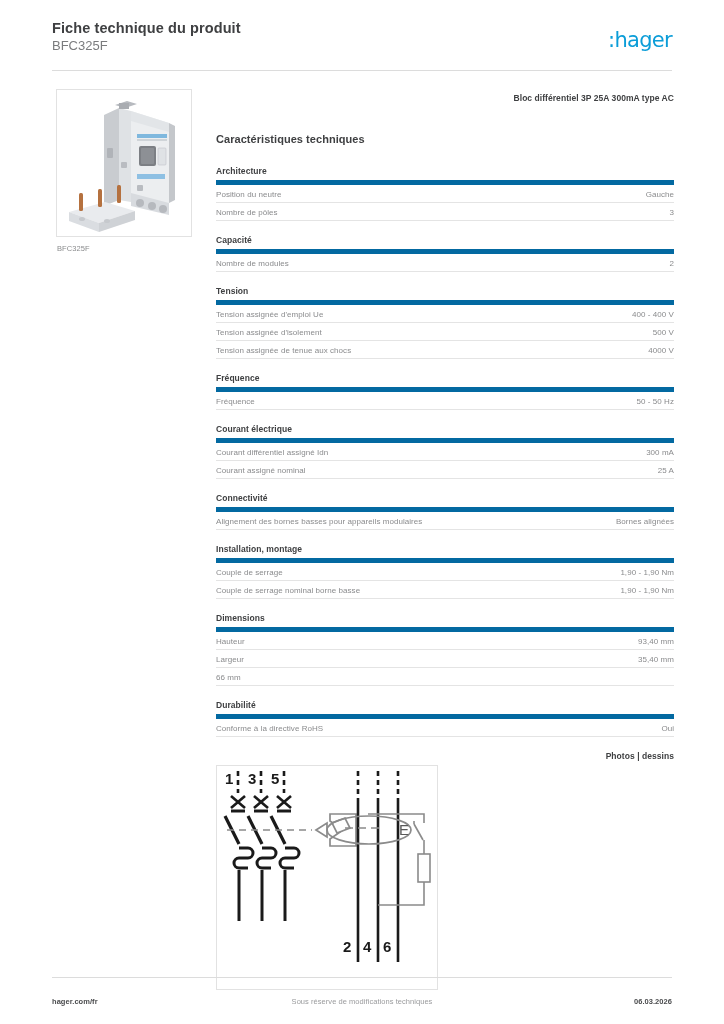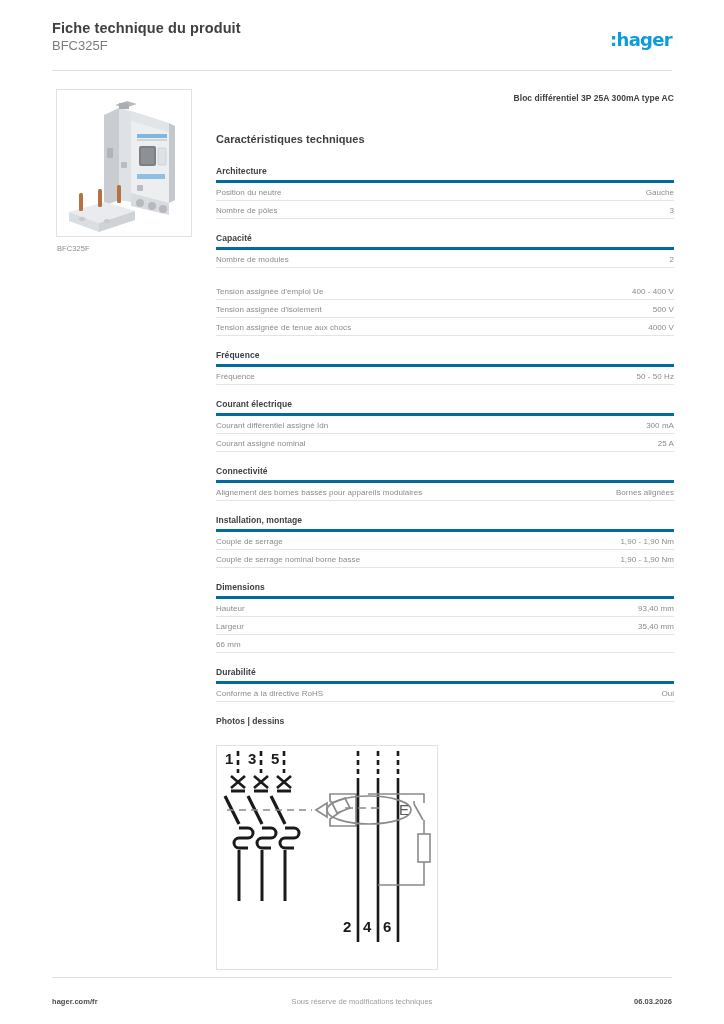--- a/index.html
+++ b/index.html
@@ -42,22 +42,22 @@
     font-size: 13px;
     font-weight: normal;
     color: #7b7c7e;
     line-height: 16px;
     margin-top: 1px;
   }
   .logo {
     position: absolute;
     right: 0;
     top: 7px;
-    font-size: 18px;
-    font-weight: bold;
+    font-size: 21px;
+    font-weight: normal;
     color: #0b9dd8;
     letter-spacing: -0.7px;
     line-height: 26px;
     font-family: "DejaVu Sans", sans-serif;
   }
   .header-rule {
     position: absolute;
     left: 52px;
     top: 70px;
     width: 620px;
@@ -109,21 +109,21 @@
     margin-bottom: 21px;
   }
   .section {
     margin-bottom: 14px;
   }
   .section-head {
     font-size: 8.5px;
     font-weight: bold;
     color: #3f4042;
     padding-bottom: 4px;
-    border-bottom: 3px solid #0369a1;
+    border-bottom: 5px solid #0369a1;
     letter-spacing: 0.05px;
   }
   .row {
     display: flex;
     justify-content: space-between;
     align-items: baseline;
     border-bottom: 1px solid #e4e4e4;
     padding: 4.5px 0 3.5px 0;
     font-size: 8px;
     color: #8a8b8d;
@@ -138,22 +138,23 @@
     text-align: right;
     white-space: nowrap;
   }
 
   
   .drawings-head {
     font-size: 8.5px;
     font-weight: bold;
     color: #3f4042;
     margin-top: 14px;
-    margin-bottom: 19px;
-    letter-spacing: 0.05px;
+    margin-bottom: 4px;
+    letter-spacing: 0.05px;
+    text-align: right;
   }
   .drawing-box {
     width: 222px;
     height: 225px;
     border: 1px solid #e2e2e2;
     background: #ffffff;
     box-sizing: border-box;
     position: relative;
   }
 
@@ -277,20 +278,21 @@
 
     <div class="section">
       <div class="section-head">Capacité</div>
       <div class="row">
         <span class="label">Nombre de modules</span>
         <span class="value">2</span>
       </div>
     </div>
 
     <div class="section">
+      <div class="section-head">Tension</div>
       <div class="row">
         <span class="label">Tension assignée d'emploi Ue</span>
         <span class="value">400 - 400 V</span>
       </div>
       <div class="row">
         <span class="label">Tension assignée d'isolement</span>
         <span class="value">500 V</span>
       </div>
       <div class="row">
         <span class="label">Tension assignée de tenue aux chocs</span>

